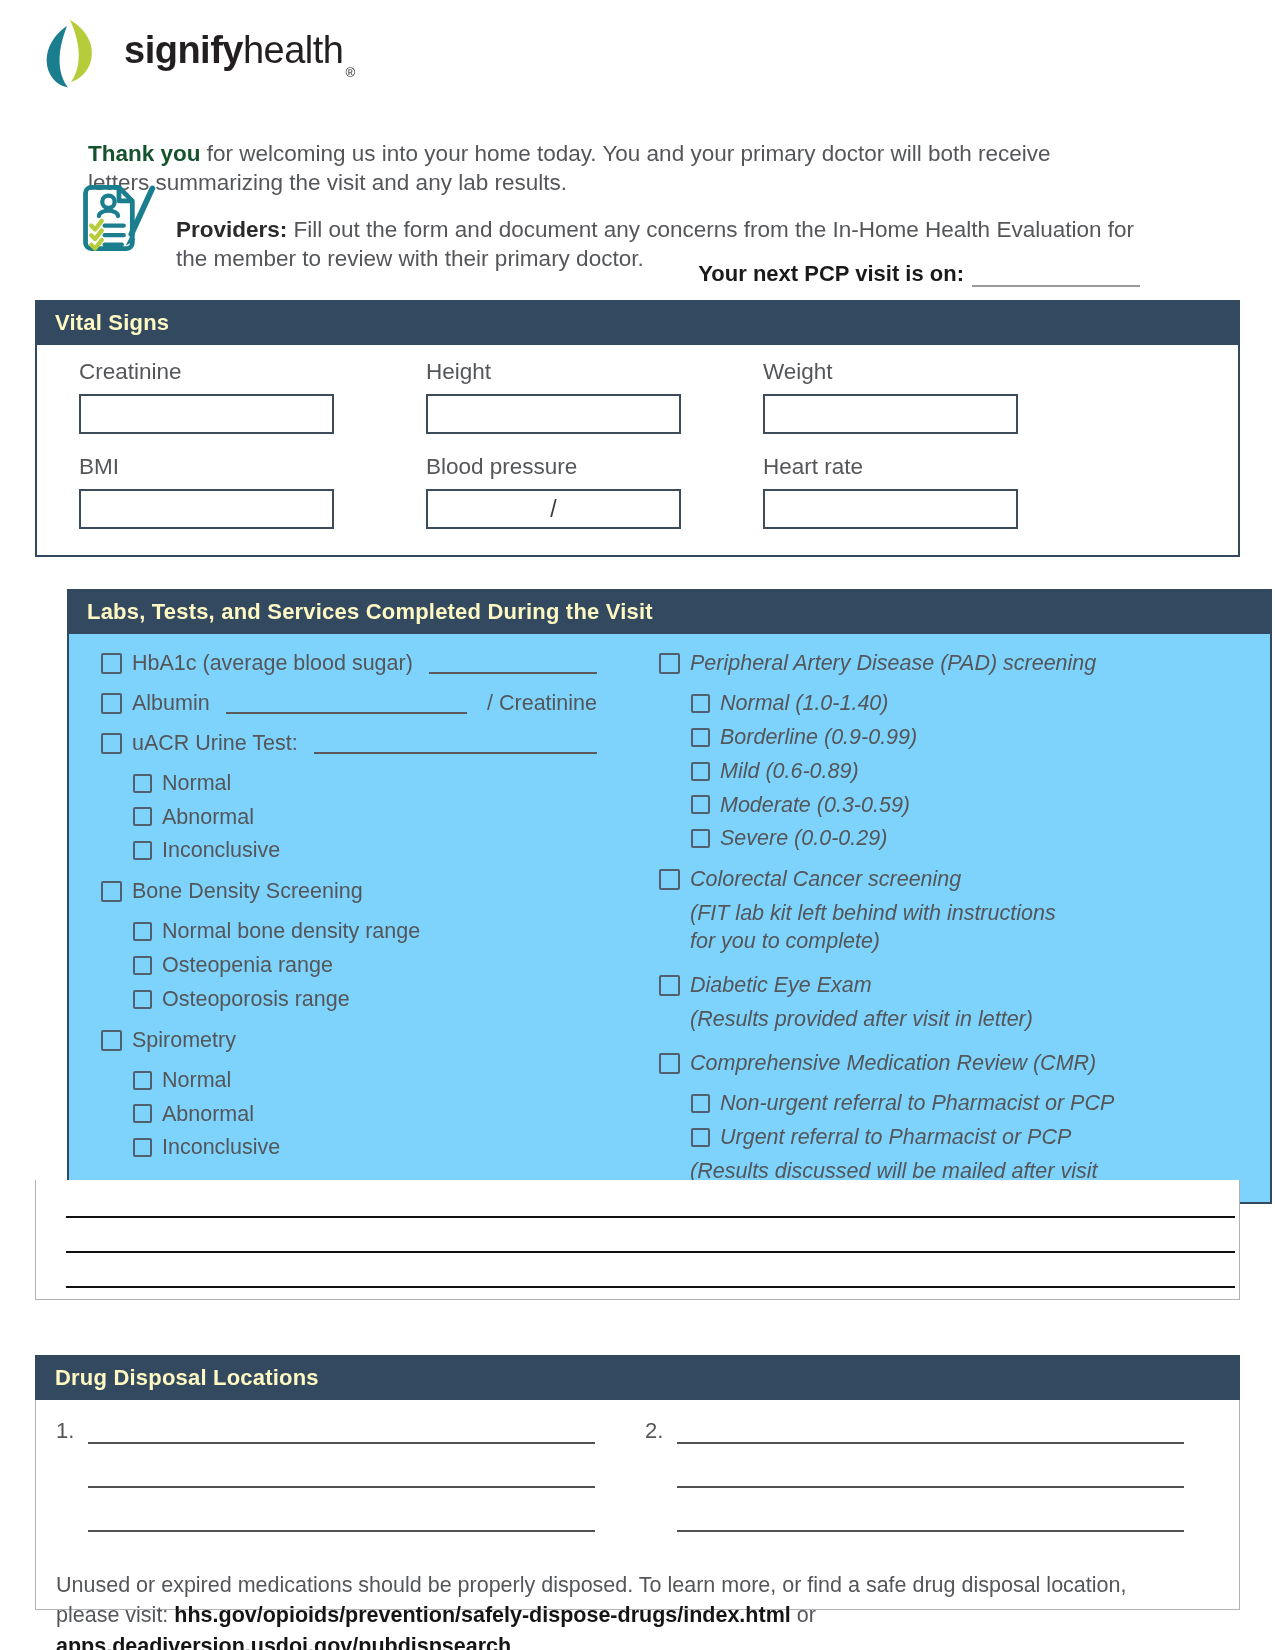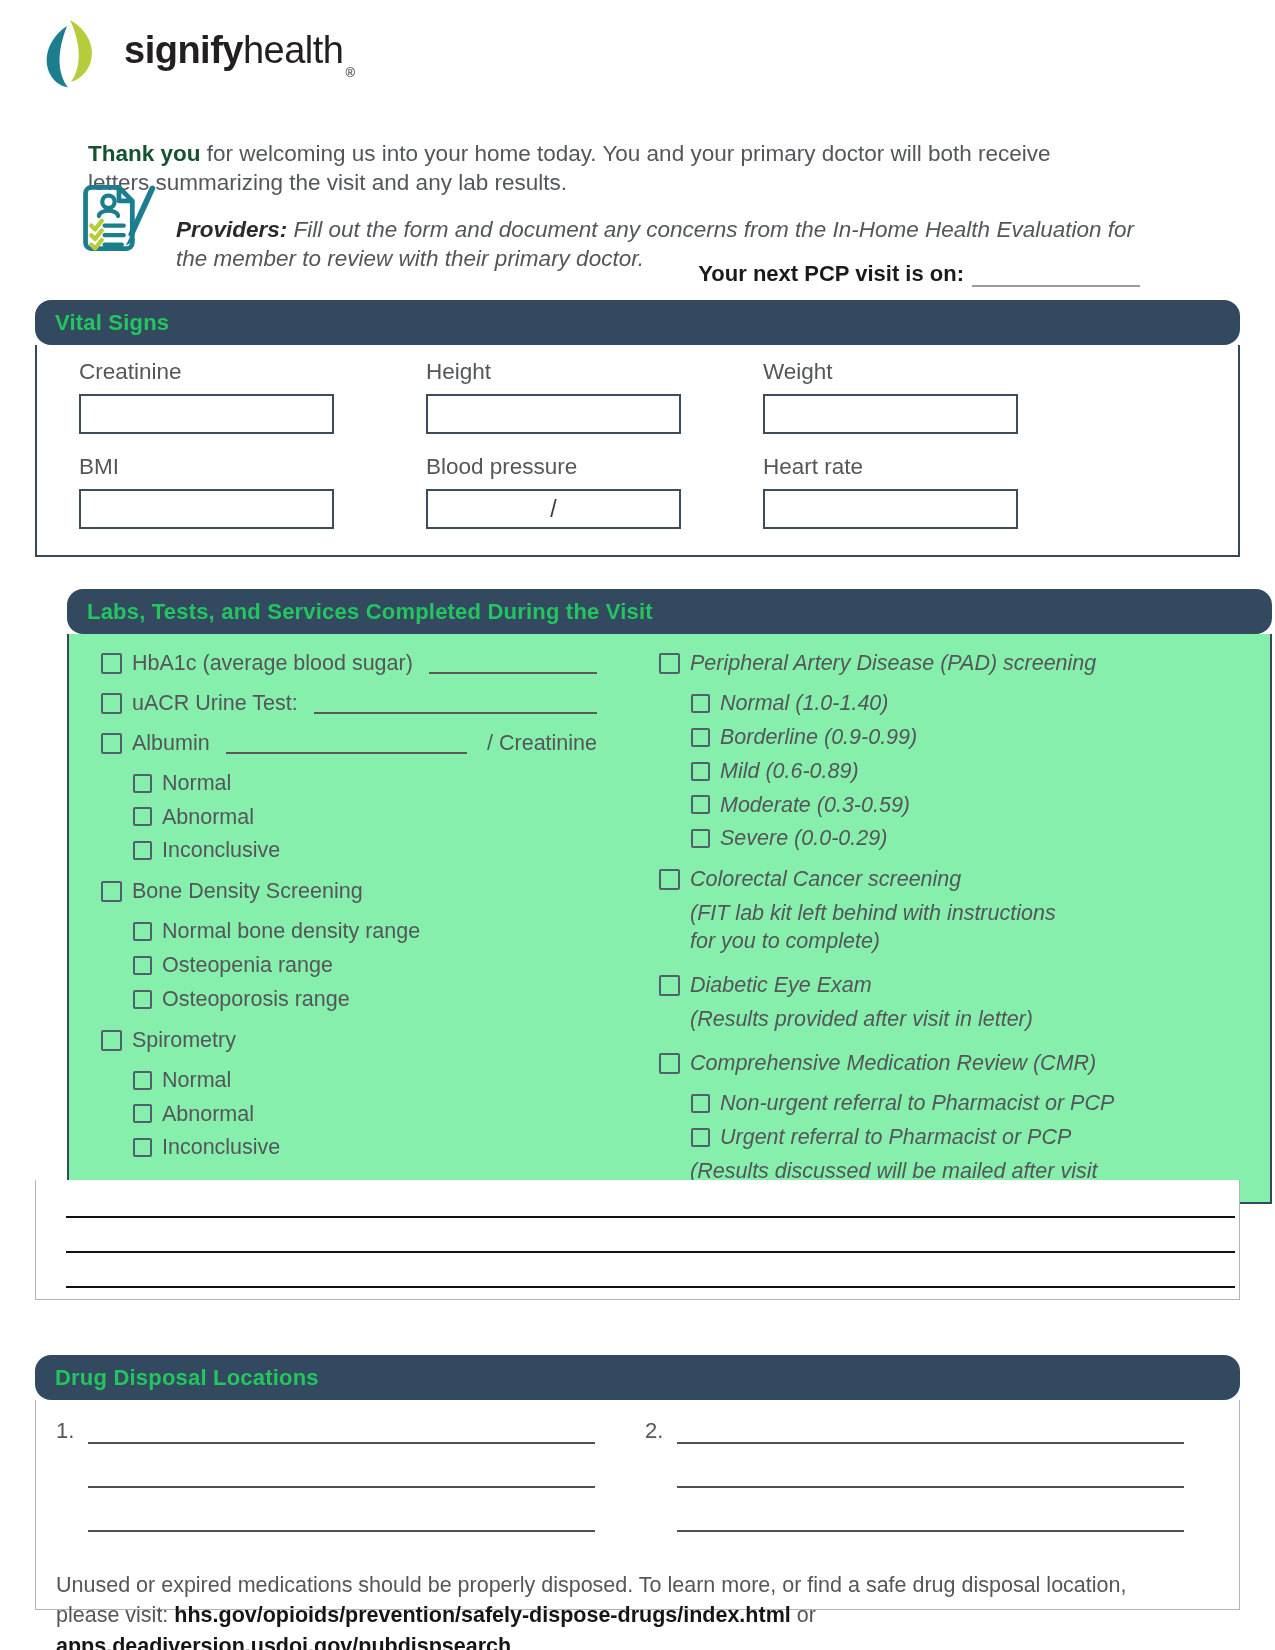--- a/index.html
+++ b/index.html
@@ -12,41 +12,41 @@
   .brand-text{font-size:38px;color:#231f20;letter-spacing:-0.5px;}
   .brand-bold{font-weight:bold;}
   .brand-reg{font-size:13px;color:#231f20;vertical-align:-14px;margin-left:2px;}
 
   
   .intro{position:absolute;left:88px;top:116px;width:1010px;font-size:22.5px;
          line-height:1.33;color:#54565a;}
   .lead-teal{color:#14532d;font-weight:bold;}
   .providers{position:absolute;left:76px;top:180px;display:flex;gap:16px;width:1060px;}
   .prov-icon{flex:none;width:84px;height:76px;}
-  .prov-text{font-size:22.5px;line-height:1.33;color:#54565a;padding-top:12px;font-style:italic;}
+  .prov-text{font-size:22.5px;line-height:1.33;color:#54565a;padding-top:12px;}
   .lead-dark{color:#2a2a2a;font-weight:bold;}
   .pcp{position:absolute;right:135px;top:261px;display:flex;align-items:flex-end;
        font-size:22px;font-weight:bold;color:#1a1a1a;}
   .pcp-blank{width:168px;border-bottom:2px solid #9a9a9a;height:24px;margin-left:8px;}
 
   
   .sec{position:absolute;left:35px;width:1205px;}
-  .sec-bar{height:45px;background:#33495f;color:#22c55e;font-size:22px;font-weight:bold;
-           display:flex;align-items:center;padding-left:20px;box-sizing:border-box;letter-spacing:0.2px;border-radius:16px;}
+  .sec-bar{height:45px;background:#33495f;color:#fef9c3;font-size:22px;font-weight:bold;
+           display:flex;align-items:center;padding-left:20px;box-sizing:border-box;letter-spacing:0.2px;}
   .sec-vital{top:300px;} .sec-labs{top:589px;padding-left:32px;} .sec-notes{top:1180px;} .sec-drug{top:1355px;}
 
   .vital-body{border:2px solid #33495f;border-top:none;height:212px;box-sizing:border-box;
               padding:14px 0 0 42px;display:grid;grid-template-columns:347px 337px auto;
               grid-auto-rows:95px;background:#fff;}
   .vlabel{font-size:22.5px;color:#54565a;}
   .vbox{width:255px;height:40px;border:2px solid #3d4c5a;margin-top:9px;box-sizing:border-box;
         display:flex;align-items:center;justify-content:center;font-size:23px;color:#3a3a3a;}
 
   .labs-body{border:2px solid #33495f;border-top:none;height:570px;box-sizing:border-box;
-             padding:16px 18px 0 32px;display:flex;background:#86efac;}
+             padding:16px 18px 0 32px;display:flex;background:#7dd3fc;}
   .lcol{width:558px;flex:none;padding-right:62px;box-sizing:border-box;}
   .rcol{flex:1;padding-right:10px;font-style:italic;}
   .cb-row{display:flex;align-items:center;gap:10px;font-size:21.5px;color:#54565a;
           margin-bottom:13px;line-height:1.25;}
   .cbox{width:21px;height:21px;border:2px solid #51606f;border-radius:2px;flex:none;box-sizing:border-box;}
   .sub-list{margin:1px 0 14px 32px;}
   .sub-list .cb-row{margin-bottom:7px;}
   .cbox-sm{width:19px;height:19px;}
   .blank{flex:1;border-bottom:2px solid #5a5a5a;height:20px;margin-left:6px;}
   .suffix{margin-left:10px;white-space:nowrap;}
@@ -141,28 +141,28 @@
     </div>
     <div class="labs-body">
       <div class="lcol">
           <div class="cb-row">
             <span class="cbox"></span>
             <span class="cb-label">HbA1c (average blood sugar)</span>
             <span class="blank"></span>
           </div>
           <div class="cb-row">
             <span class="cbox"></span>
-            <span class="cb-label">uACR Urine Test:</span>
-            <span class="blank"></span>
-          </div>
-          <div class="cb-row">
-            <span class="cbox"></span>
             <span class="cb-label">Albumin</span>
             <span class="blank"></span>
             <span class="suffix">/ Creatinine</span>
+          </div>
+          <div class="cb-row">
+            <span class="cbox"></span>
+            <span class="cb-label">uACR Urine Test:</span>
+            <span class="blank"></span>
           </div>
           <div class="sub-list">
             <div class="cb-row">
               <span class="cbox cbox-sm"></span>
               <span class="cb-label">Normal</span>
             </div>
             <div class="cb-row">
               <span class="cbox cbox-sm"></span>
               <span class="cb-label">Abnormal</span>
             </div>

